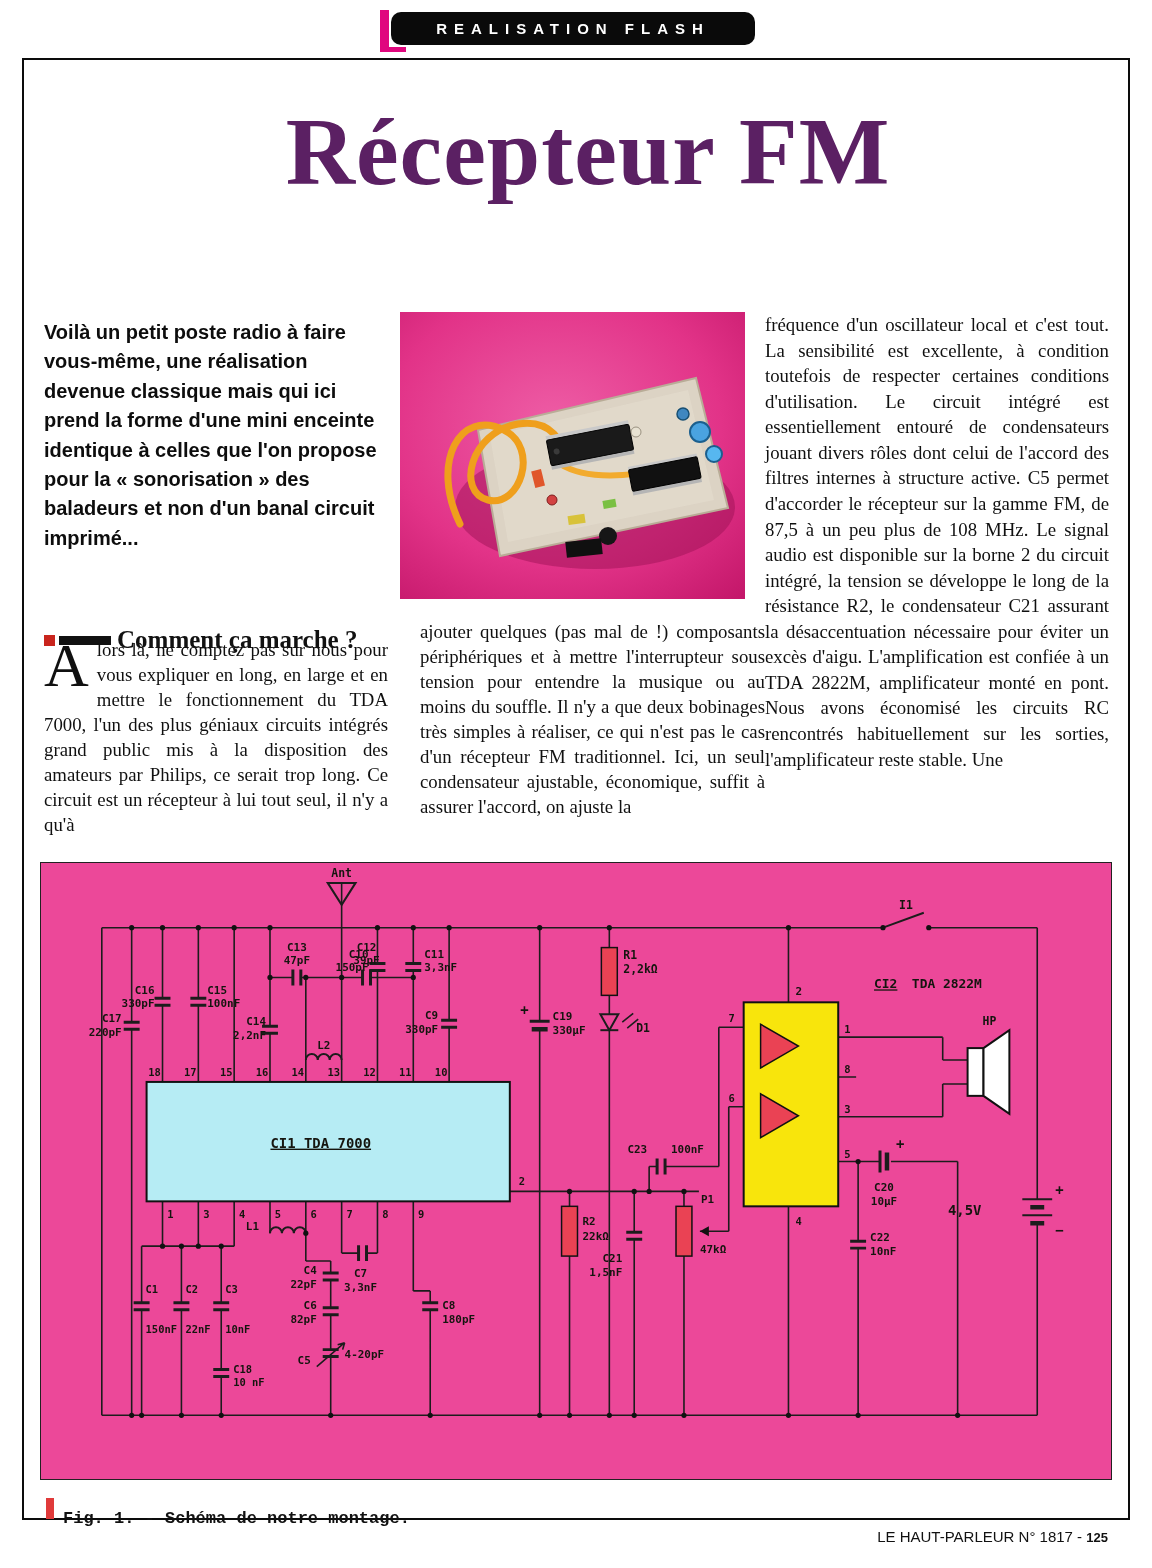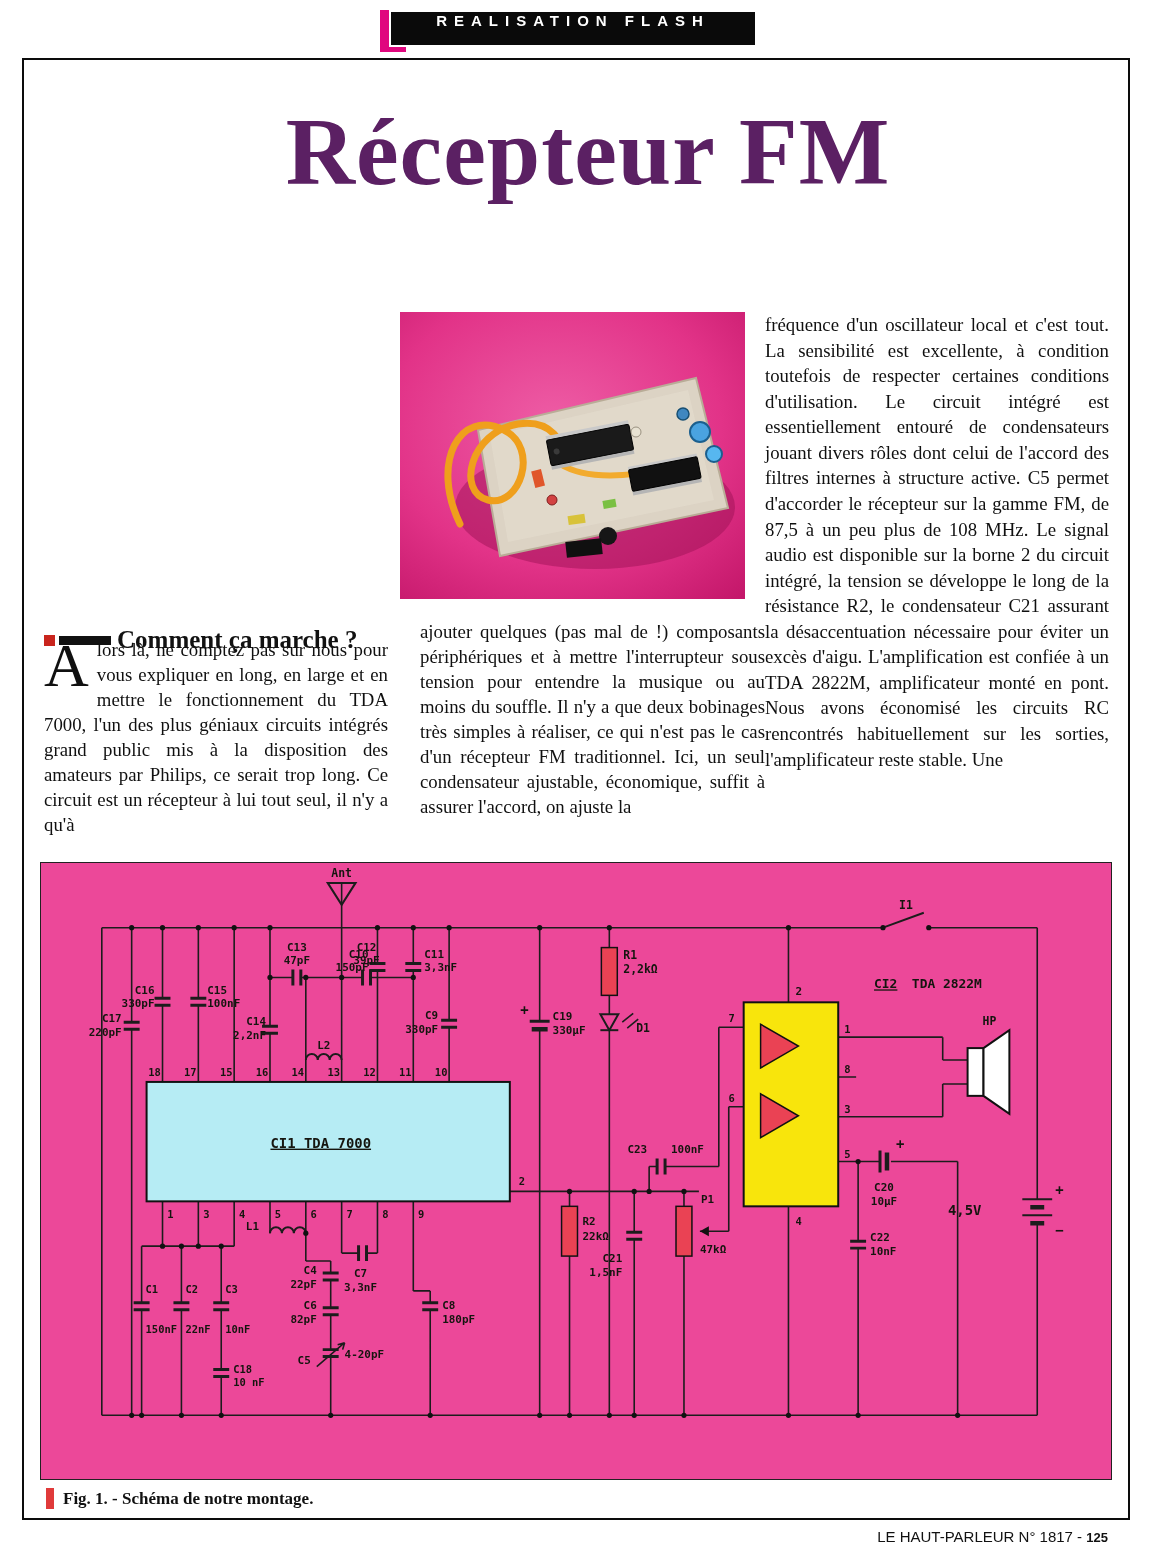--- a/index.html
+++ b/index.html
@@ -2,21 +2,21 @@
 <html><head>
 <meta charset="utf-8">
 <style>
   html,body{margin:0;padding:0;background:#ffffff;}
   .page{position:relative;width:1152px;height:1568px;background:#ffffff;overflow:hidden;
         font-family:"Liberation Sans",sans-serif;color:#111;}
 
   
   .banner-accent{position:absolute;left:380px;top:10px;width:9px;height:38px;background:#e0077e;}
   .banner{position:absolute;left:391px;top:12px;width:364px;height:33px;background:#0a0a0a;
-          display:flex;align-items:flex-start;justify-content:center;}
+          display:flex;align-items:center;justify-content:center;border-radius:10px;}
   .banner span{color:#fff;font-weight:bold;font-size:15px;letter-spacing:7px;font-family:"Liberation Sans",sans-serif;}
   .banner-tick{position:absolute;left:380px;top:47px;width:26px;height:5px;background:#e0077e;}
 
   
   .frame{position:absolute;left:22px;top:58px;width:1104px;height:1458px;border:2px solid #0c0c0c;}
 
   .title{position:absolute;left:0;top:84px;width:100%;margin:12px;text-align:center;
          font-family:"Liberation Serif",serif;font-weight:bold;font-size:96px;color:#5b2063;letter-spacing:1px;}
 
   .intro{position:absolute;left:44px;top:318px;width:344px;font-weight:bold;font-size:20px;
@@ -43,40 +43,41 @@
   .p{stroke:#1c1c1c;stroke-width:3;fill:none;}
   .pk{stroke:#1c1c1c;stroke-width:4.5;fill:none;}
   .sym{stroke:#1c1c1c;stroke-width:2;fill:none;}
   .res{fill:#ea4254;stroke:#111;stroke-width:1.5;}
   .tri{fill:#ea4254;stroke:#111;stroke-width:1.5;}
   .slabel{font-family:"DejaVu Sans Mono",monospace;font-weight:bold;fill:#15150f;}
   #sdots circle{fill:#111;}
 
   .caption{position:absolute;left:46px;top:1488px;display:flex;align-items:center;}
   .cap-bar{width:8px;height:21px;background:#e03a3a;margin-right:9px;flex:none;}
-  .cap-text{font-weight:bold;font-size:17px;font-family:Liberation Serif, serif;}
+  .cap-text{font-weight:bold;font-size:17px;font-family:Liberation Mono, monospace;margin-top:21px;}
 
   .footer{position:absolute;right:44px;top:1528px;font-size:15px;font-family:"Liberation Sans",sans-serif;color:#111;}
   .footer b{font-size:13px;}
 </style>
 </head>
 <body>
 
 <div class="page">
 
   <div class="banner-accent"></div>
   <div class="banner">
     <span>REALISATION FLASH</span>
   </div>
   <div class="banner-tick"></div>
 
   <div class="frame"></div>
 
   <h1 class="title">Récepteur FM</h1>
 
+  <div class="intro">Voilà un petit poste radio à faire vous-même, une réalisation devenue classique mais qui ici prend la forme d'une mini enceinte identique à celles que l'on propose pour la « sonorisation » des baladeurs et non d'un banal circuit imprimé...</div>
 
   <div class="photo">
     <svg viewBox="0 0 345 287" width="345" height="287">
       <defs>
         <radialGradient id="pg" cx="45%" cy="40%" r="80%">
           <stop offset="0" stop-color="#ee5ea6"></stop>
           <stop offset="0.6" stop-color="#e23388"></stop>
           <stop offset="1" stop-color="#c4176a"></stop>
         </radialGradient>
       </defs>

